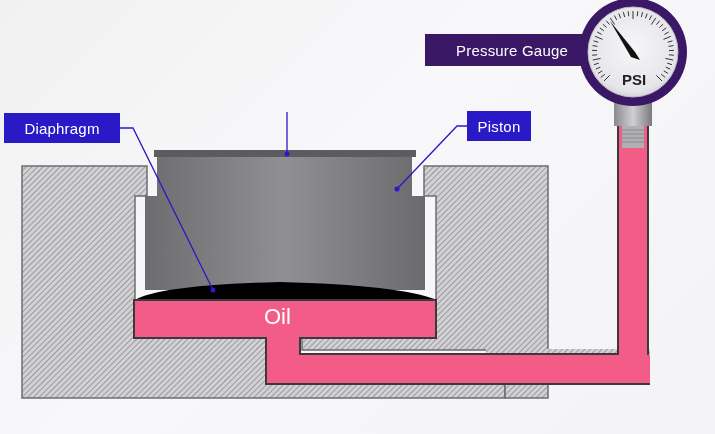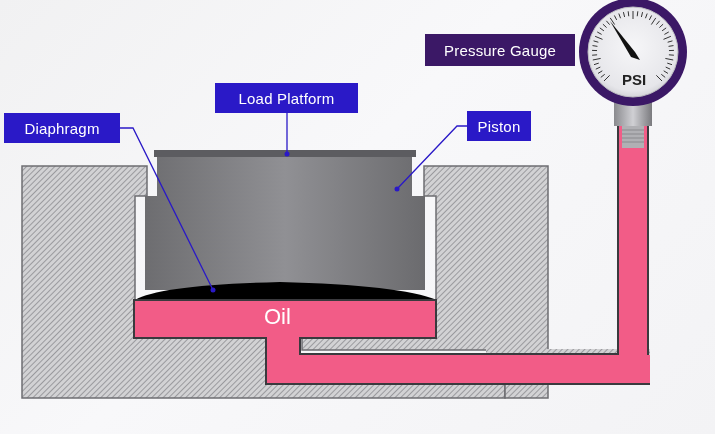--- a/index.html
+++ b/index.html
@@ -1,21 +1,21 @@
 <!DOCTYPE html>
 <html><head>
 <meta charset="utf-8">
 <style>
   html,body{margin:0;padding:0;}
   body{width:715px;height:434px;overflow:hidden;background:#f3f3f4;font-family:"Liberation Sans",sans-serif;}
   #stage{position:relative;width:715px;height:434px;background:linear-gradient(135deg,#f1f1f2 0%,#f8f8fa 45%,#f3f3f5 100%);}
   svg{position:absolute;left:0;top:0;}
   .lbl{position:absolute;color:#fff;font-size:15px;display:flex;align-items:center;justify-content:center;letter-spacing:0.2px;}
   .blue{background:#2a19c7;}
-  .purple{background:#3b1866;}
+  .purple{background:#3b1866;padding-left:12px;}
   .oil-text{position:absolute;color:#fff;font-size:22px;}
   .psi-text{position:absolute;color:#222;font-size:15px;font-weight:bold;}
 </style>
 </head>
 <body>
 
 <div id="stage">
 <svg width="715" height="434" viewBox="0 0 715 434">
   <defs>
     <pattern id="hatch" patternUnits="userSpaceOnUse" width="4" height="4" patternTransform="rotate(45)">
@@ -117,19 +117,18 @@
   <g stroke="#2a19c7" stroke-width="1.3" fill="none">
     <line x1="287" y1="112" x2="287" y2="154"></line>
     <polyline points="120,128 133,128 213,290"></polyline>
     <polyline points="467,126 457,126 397,189"></polyline>
   </g>
   <circle cx="287" cy="154" r="2.5" fill="#2a19c7"></circle>
   <circle cx="213" cy="290" r="2.5" fill="#2a19c7"></circle>
   <circle cx="397" cy="189" r="2.5" fill="#2a19c7"></circle>
 </svg>
 
-<div class="lbl blue" style="left:215px;top:83px;width:143px;height:30px;">Load Platform</div>
 <div class="lbl blue" style="left:4px;top:113px;width:116px;height:30px;">Diaphragm</div>
 <div class="lbl blue" style="left:467px;top:111px;width:64px;height:30px;">Piston</div>
 <div class="lbl purple" style="left:425px;top:34px;width:150px;height:32px;">Pressure Gauge</div>
 <div class="oil-text" style="left:264px;top:304px;">Oil</div>
 <div class="psi-text" style="left:622px;top:71px;">PSI</div>
 </div>
 
 </body></html>

